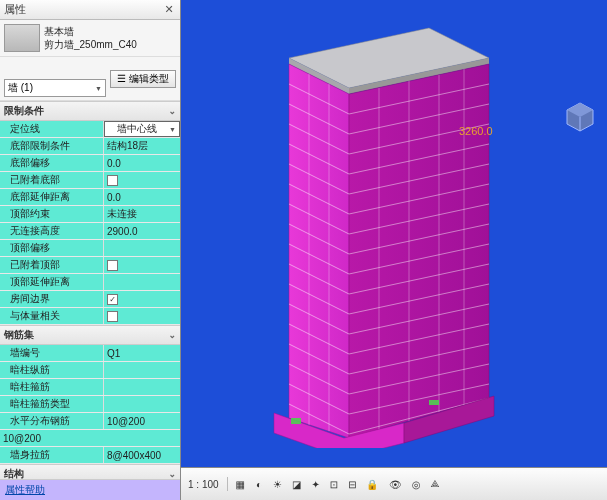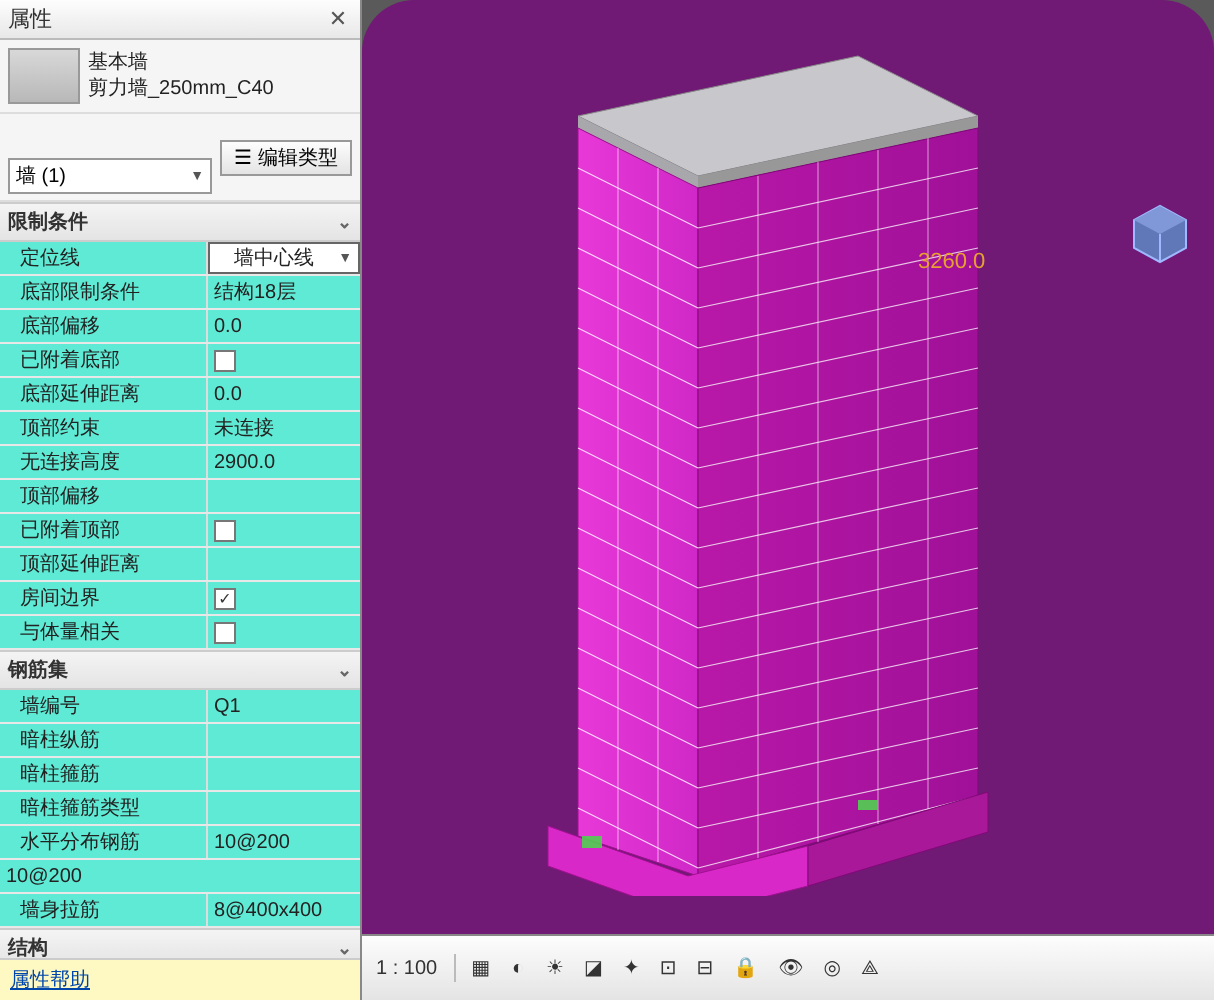--- a/index.html
+++ b/index.html
@@ -18,22 +18,22 @@
 .prop-scroll::-webkit-scrollbar { width: 16px; }
 .prop-scroll::-webkit-scrollbar-track { background: #e8e8e8; border-left: 1px solid #ccc; }
 .prop-scroll::-webkit-scrollbar-thumb { background: linear-gradient(90deg,#d8d8d8,#bcbcbc); border: 1px solid #999; }
 .group-header { background: linear-gradient(#f4f4f4,#e4e4e4); font-size: 10px; font-weight: bold; color: #333; padding: 2px 4px; border-top: 1px solid #ccc; border-bottom: 1px solid #ccc; display: flex; justify-content: space-between; align-items: center; }
 .expander { color: #666; font-size: 9px; }
 .prop-row { display: flex; height: 17px; font-size: 10px; border-bottom: 1px solid #e8e8e8; }
 .prop-label { width: 104px; padding: 1px 3px 1px 10px; color: #222; border-right: 1px solid #ddd; display: flex; align-items: center; overflow: hidden; white-space: nowrap; }
 .prop-value { flex: 1; padding: 1px 3px; display: flex; align-items: center; color: #222; overflow: hidden; white-space: nowrap; }
 .prop-value.combo { border: 1px solid #666; background: #fff; justify-content: space-between; margin: 0; padding-left: 12px; }
 .chk { width: 11px; height: 11px; border: 1px solid #777; background: #fff; display: flex; align-items: center; justify-content: center; font-size: 8px; color: #333; }
-.help-link { font-size: 10px; color: #0046aa; text-decoration: underline; padding: 3px 5px; background: #fef9c3; border-top: 1px solid #ccc; }
-.viewport { flex: 1; position: relative; background: #701a75; border-radius: 26px; }
+.help-link { font-size: 10px; color: #0046aa; text-decoration: underline; padding: 3px 5px; background: #c4b5fd; border-top: 1px solid #ccc; }
+.viewport { flex: 1; position: relative; background: #1d4ed8; }
 .building { position: absolute; left: 48px; top: 18px; width: 300px; height: 430px; }
 .building svg { width: 100%; height: 100%; }
 .dim-label { position: absolute; color: #e8a030; font-size: 11px; left: 278px; top: 125px; }
 .viewnav { position: absolute; right: 10px; top: 100px; width: 34px; height: 34px; }
 .viewnav svg { width: 100%; height: 100%; }
 .status-bar { position: absolute; bottom: 0; left: 0; right: 0; height: 20px; background: linear-gradient(#fdfdfd,#e4e4e4); border-top: 1px solid #888; display: flex; align-items: center; font-size: 10px; gap: 2px; padding: 16px 3px; }
 .sb-btn { height: 16px; min-width: 16px; padding: 0 3px; border: 1px solid transparent; display: flex; align-items: center; justify-content: center; color: #333; cursor: pointer; }
 .sb-sep { width: 1px; height: 14px; background: #bbb; margin: 0 2px; }
 .dd-arrow { font-size: 7px; color: #555; }
 </style>

